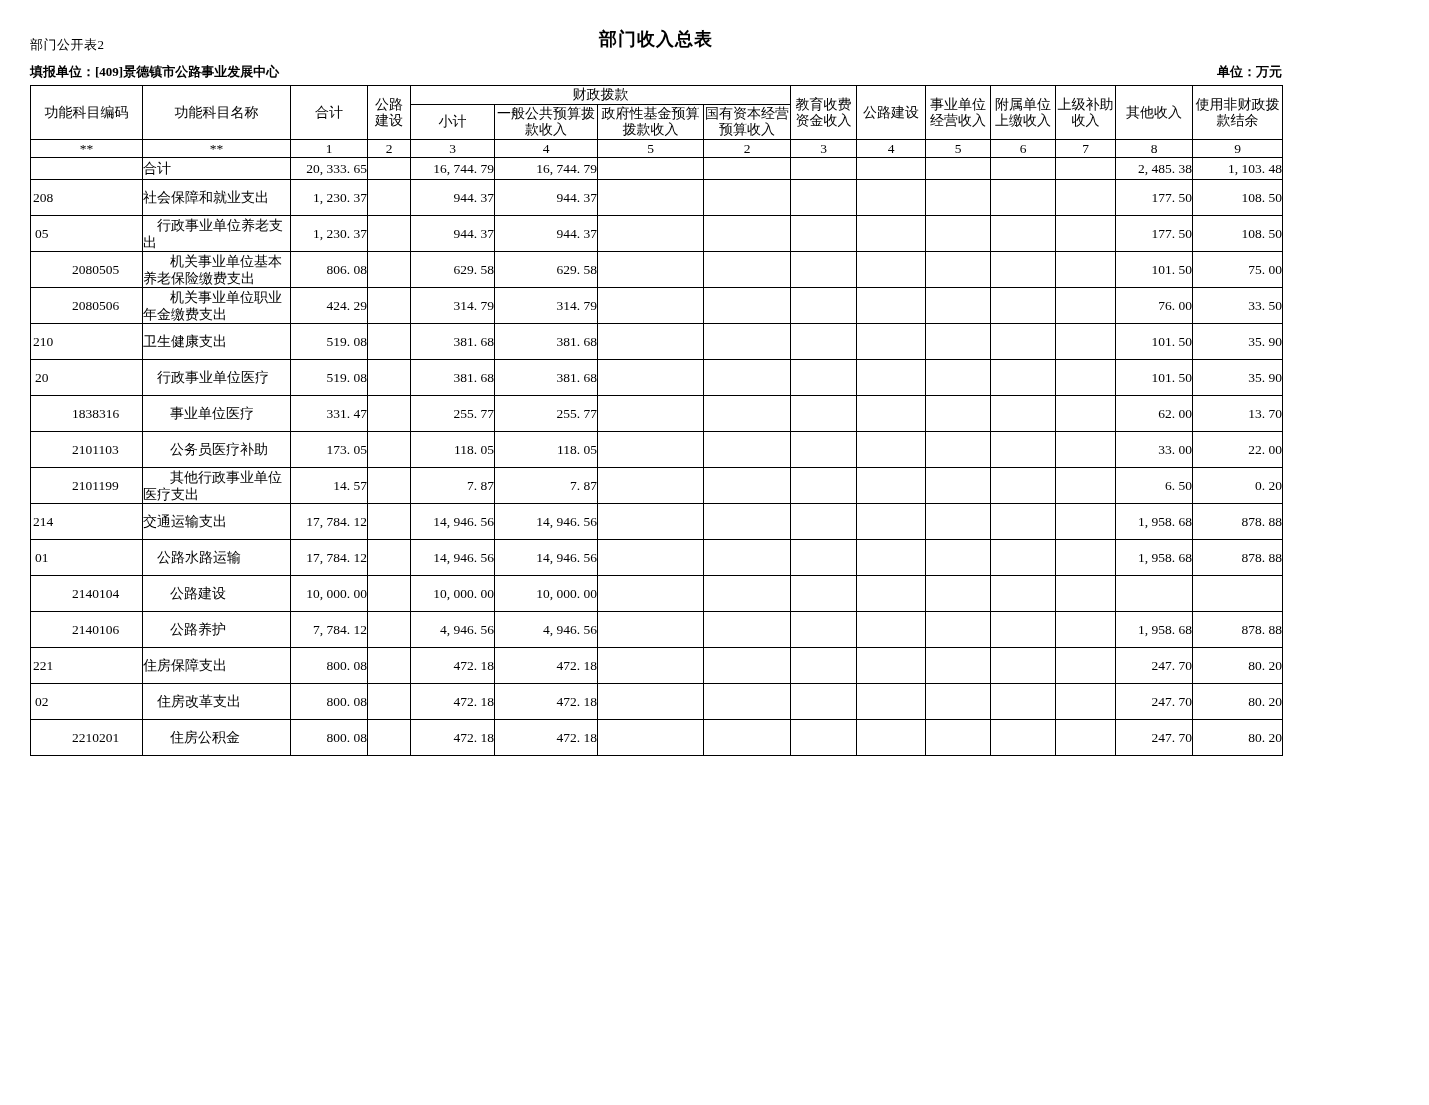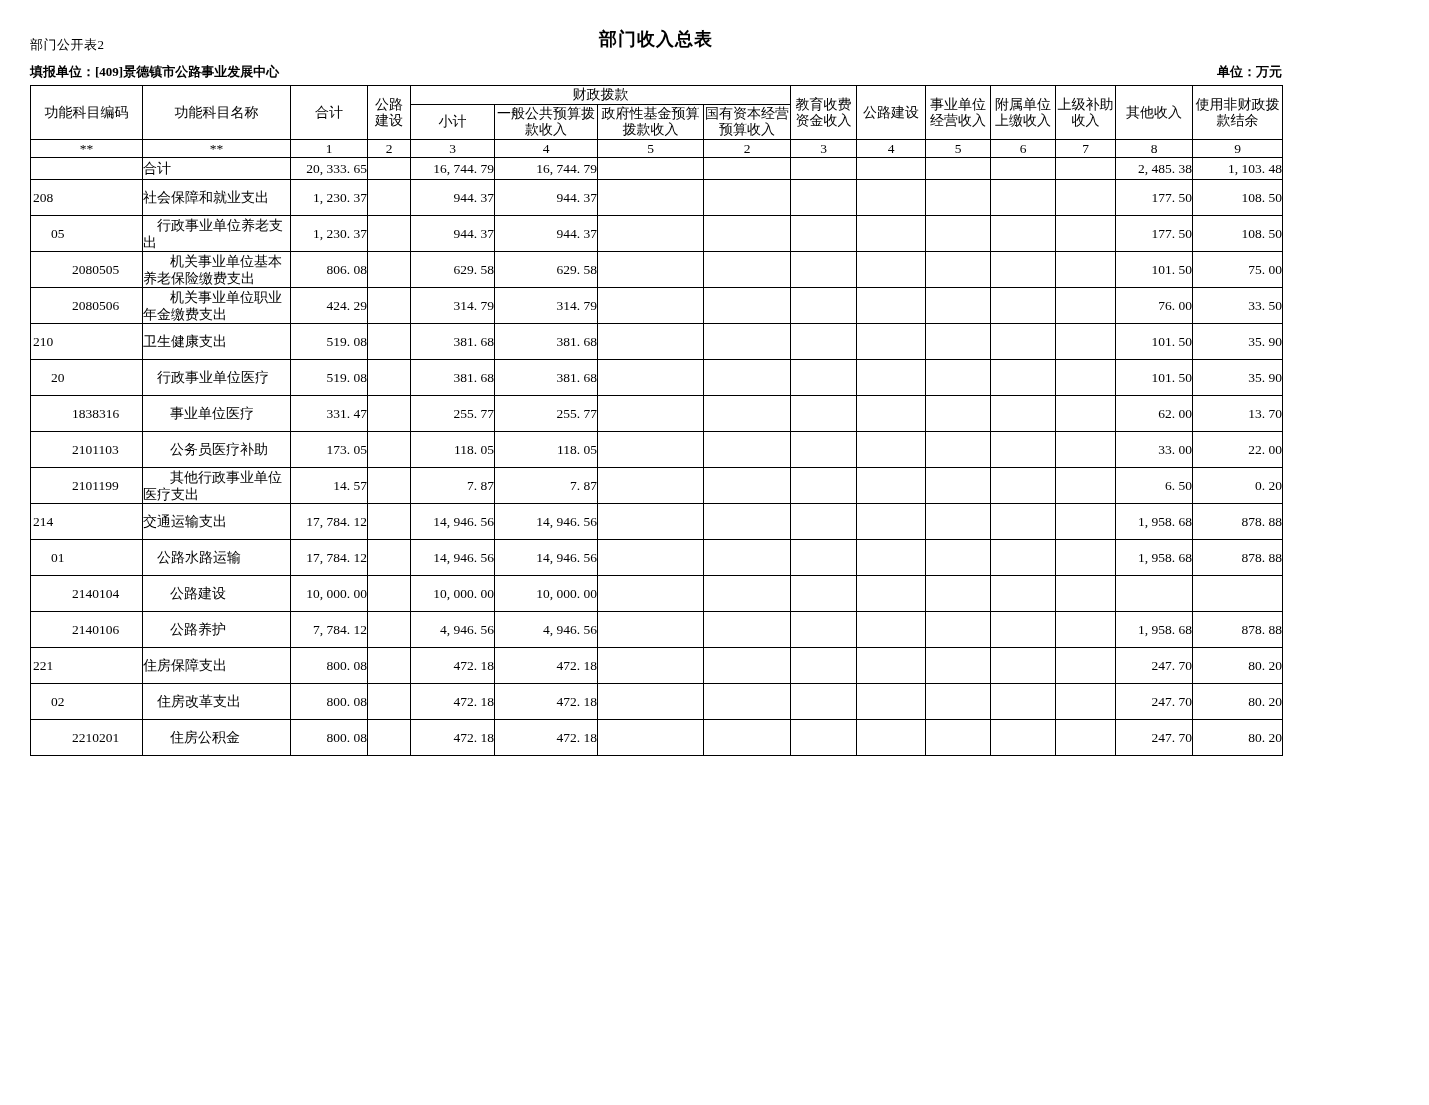--- a/index.html
+++ b/index.html
@@ -68,21 +68,21 @@
     font-size: 13.5px;
   }
   tbody tr { height: 36px; }
   tbody tr:first-child { height: 22px; }
   td.code {
     text-align: left;
     font-size: 13.5px;
     padding-right: 2px;
   }
   td.code.lv0, td.code.lv1 { padding-left: 2px; }
-  td.code.lv2 { padding-left: 20px; }
+  td.code.lv2 { padding-left: 4px; }
   td.code.lv3 { padding-left: 41px; }
   td.name {
     text-align: left;
     font-size: 14px;
     line-height: 17px;
     padding-left: 3px;
     padding-right: 2px;
     word-break: break-all;
   }
   td.name.lv2 { text-indent: 14px; }

